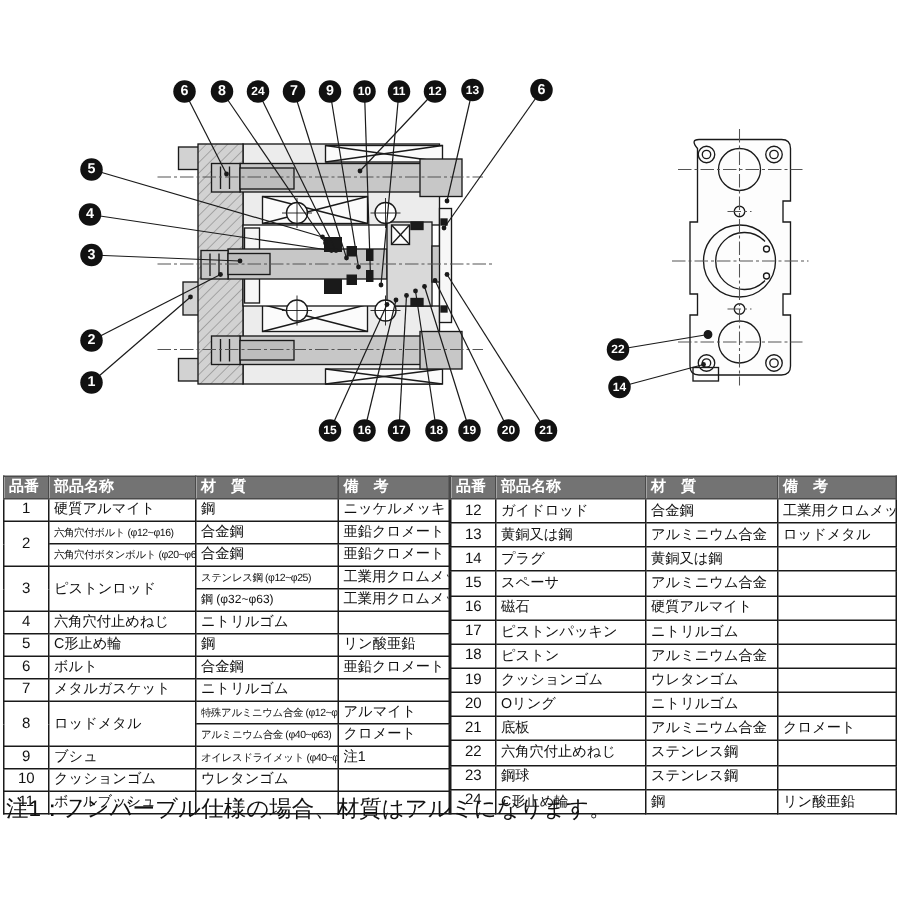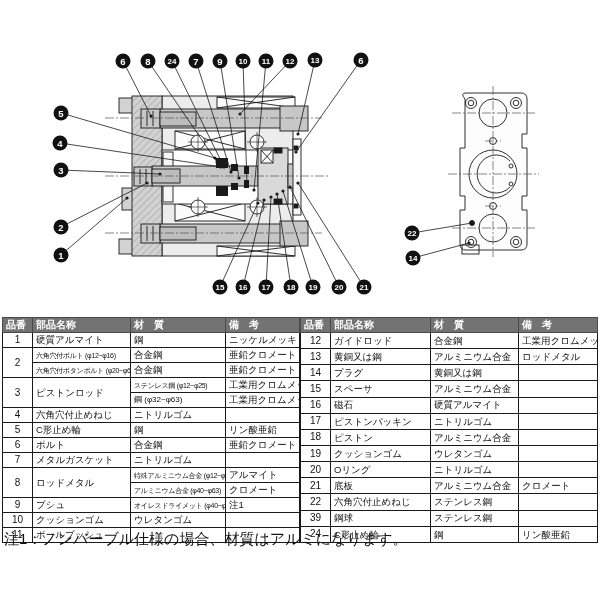--- a/index.html
+++ b/index.html
@@ -453,21 +453,21 @@
           <td>アルミニウム合金</td>
           <td>クロメート</td>
         </tr>
         <tr>
           <td class="num">22</td>
           <td>六角穴付止めねじ</td>
           <td>ステンレス鋼</td>
           <td></td>
         </tr>
         <tr>
-          <td class="num">39</td>
+          <td class="num">23</td>
           <td>鋼球</td>
           <td>ステンレス鋼</td>
           <td></td>
         </tr>
         <tr>
           <td class="num">24</td>
           <td>C形止め輪</td>
           <td>鋼</td>
           <td>リン酸亜鉛</td>
         </tr>

